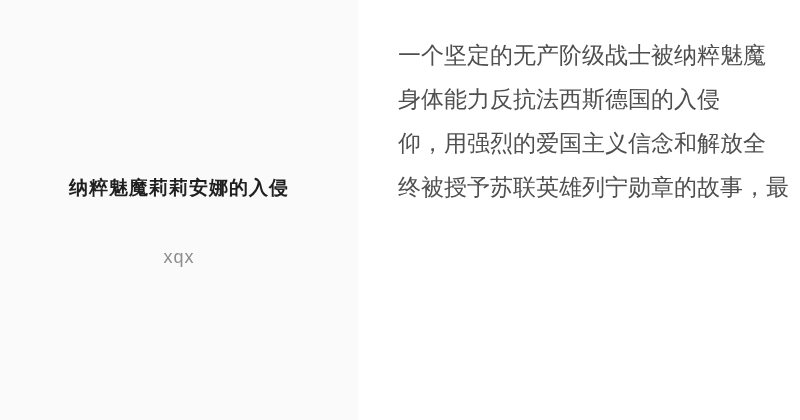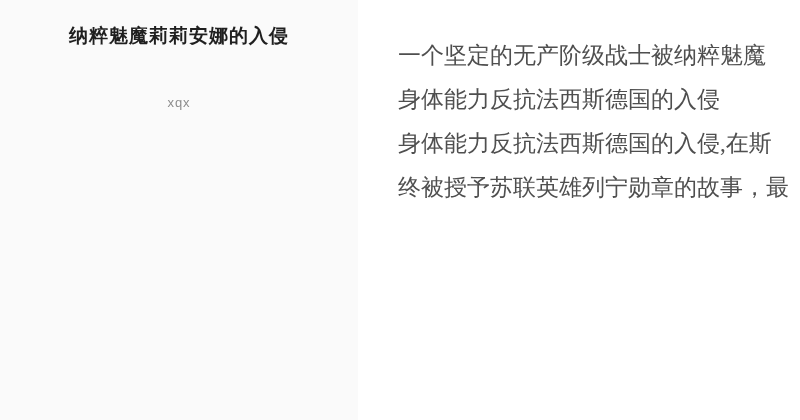--- a/index.html
+++ b/index.html
@@ -15,34 +15,35 @@
     width: 800px;
     height: 420px;
   }
   .left-panel {
     width: 358px;
     height: 420px;
     background: #fafafa;
     display: flex;
     flex-direction: column;
     align-items: center;
+    justify-content: center;
     box-sizing: border-box;
     padding-top: 23px;
   }
   .book-title {
     margin: 0 0 46px 0;
     font-size: 19px;
     font-weight: bold;
     color: #1f1f1f;
     letter-spacing: 1px;
     font-family: "Liberation Sans", sans-serif;
     text-align: center;
   }
   .book-author {
-    font-size: 13px;
+    font-size: 18px;
     color: #8c8c8c;
     letter-spacing: 1px;
     text-align: center;
   }
   .right-panel {
     flex: 1;
     height: 420px;
     background: #ffffff;
     box-sizing: border-box;
     padding: 34px 0 0 40px;
@@ -63,17 +64,17 @@
 
 <div class="page">
   <div class="left-panel">
     <h1 class="book-title">纳粹魅魔莉莉安娜的入侵</h1>
     <div class="book-author">xqx</div>
   </div>
   <div class="right-panel">
     <div class="description">
       <div class="desc-line">一个坚定的无产阶级战士被纳粹魅魔</div>
       <div class="desc-line">身体能力反抗法西斯德国的入侵</div>
-      <div class="desc-line">身体能力反抗法西斯德国的入侵,在斯</div>
+      <div class="desc-line">仰，用强烈的爱国主义信念和解放全</div>
       <div class="desc-line">终被授予苏联英雄列宁勋章的故事，最</div>
     </div>
   </div>
 </div>
 
 </body></html>

